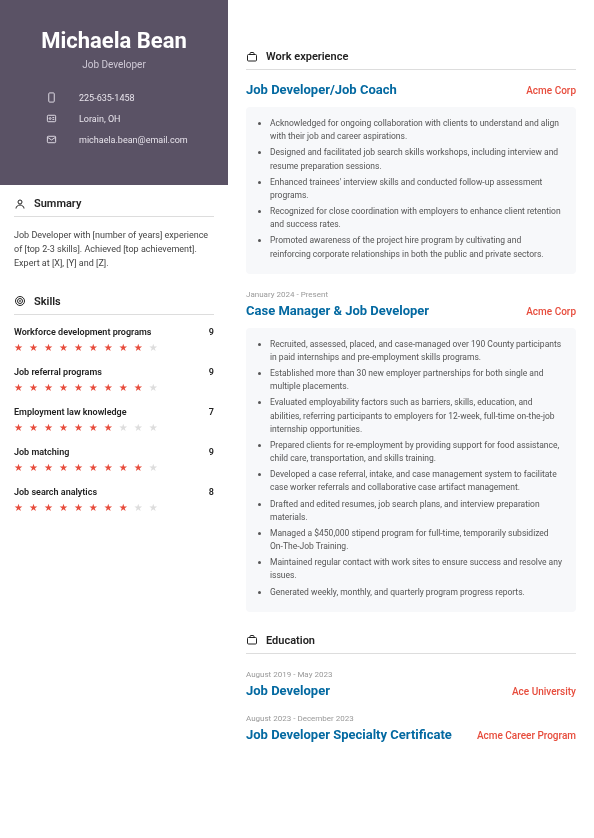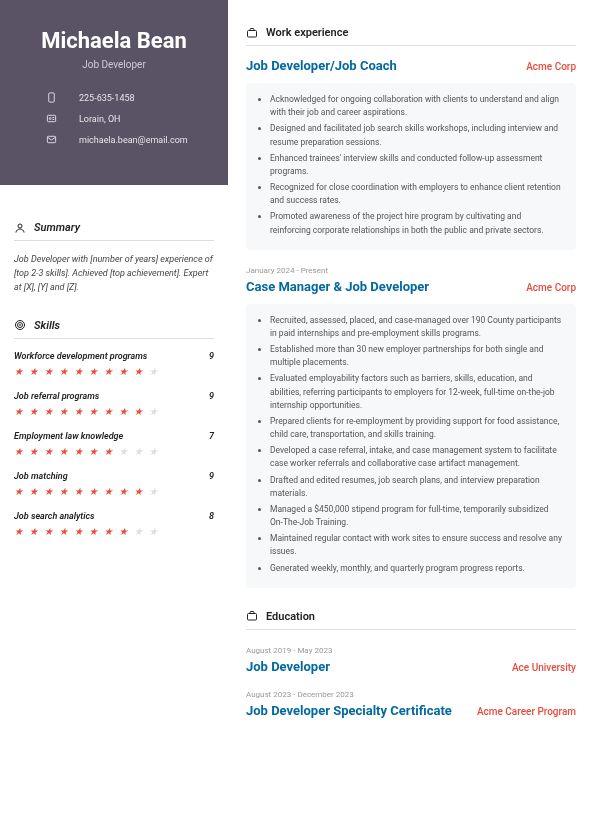--- a/index.html
+++ b/index.html
@@ -3,31 +3,31 @@
 <meta charset="utf-8">
 <style>
 * { margin: 0; padding: 0; box-sizing: border-box; }
 body { font-family: -apple-system, BlinkMacSystemFont, "Segoe UI", Roboto, sans-serif; width: 594px; height: 838px; display: flex; background: #fff; color: #333; }
 .sidebar { width: 228px; flex-shrink: 0; }
 .hero { background: #5a5265; color: #fff; padding: 28px 18px 30px; text-align: center; }
 .hero h1 { font-size: 22px; font-weight: 700; margin-bottom: 6px; }
 .hero .title { font-size: 10px; color: #cfc9d6; margin-bottom: 22px; }
 .contact-row { display: flex; align-items: center; gap: 22px; font-size: 9px; color: #e8e4ec; margin-bottom: 10px; padding-left: 28px; }
 .contact-row svg { width: 11px; height: 11px; flex-shrink: 0; }
-.side-body { padding: 36px 14px; font-style: italic; }
+.side-body { padding: 12px 14px; }
 .sec-head { display: flex; align-items: center; gap: 8px; font-size: 11px; font-weight: 600; color: #222; margin-bottom: 4px; }
 .sec-head svg { width: 12px; height: 12px; }
 .rule { border: none; border-top: 1px solid #ddd; margin: 6px 0 12px; }
 .summary-text { font-size: 9px; line-height: 1.55; color: #444; margin-bottom: 24px; }
 .skill { margin-bottom: 14px; }
 .skill-head { display: flex; justify-content: space-between; font-size: 9px; font-weight: 600; color: #222; margin-bottom: 5px; }
 .stars { display: flex; gap: 6px; }
 .star { font-size: 10px; color: #ddd; }
 .star.on { color: #e74c3c; }
-.main { flex: 1; padding: 26px 18px; overflow: hidden; }
+.main { flex: 1; padding: 26px 18px; overflow: hidden; margin-top: 24px; }
 .main-sec-head { display: flex; align-items: center; gap: 8px; font-size: 11px; font-weight: 600; color: #222; margin-bottom: 4px; }
 .main-sec-head svg { width: 12px; height: 12px; }
 .date-range { font-size: 8px; color: #999; margin-top: 16px; margin-bottom: 4px; }
 .job-title-row { display: flex; justify-content: space-between; align-items: baseline; margin-bottom: 10px; }
 .job-title-row h3 { font-size: 13px; font-weight: 700; color: #0369a1; }
 .company { font-size: 10px; color: #e74c3c; font-weight: 500; }
 .bullets { background: #f7f8fa; border-radius: 4px; padding: 10px 14px 10px 10px; }
 .bullets ul { list-style: disc; padding-left: 14px; }
 .bullets li { font-size: 8.5px; line-height: 1.55; color: #555; margin-bottom: 3px; }
 .edu-block { margin-top: 22px; }

